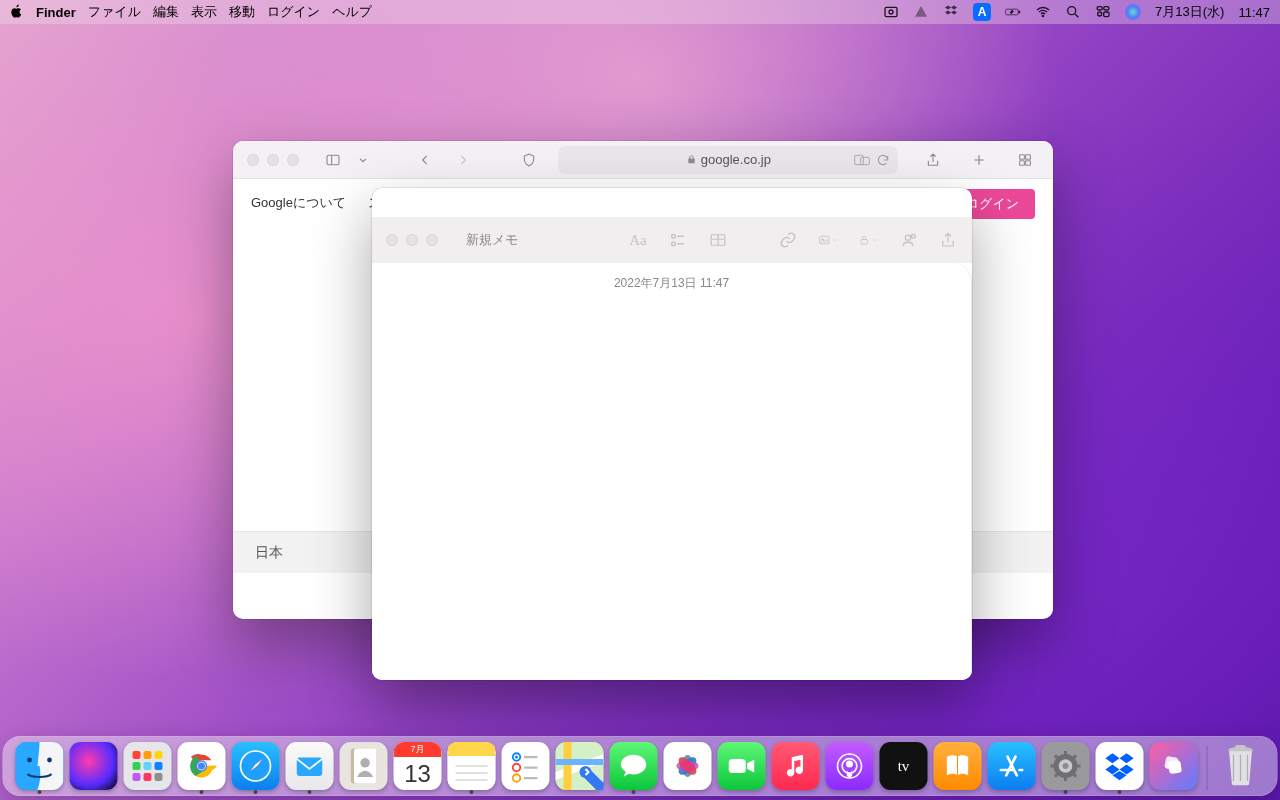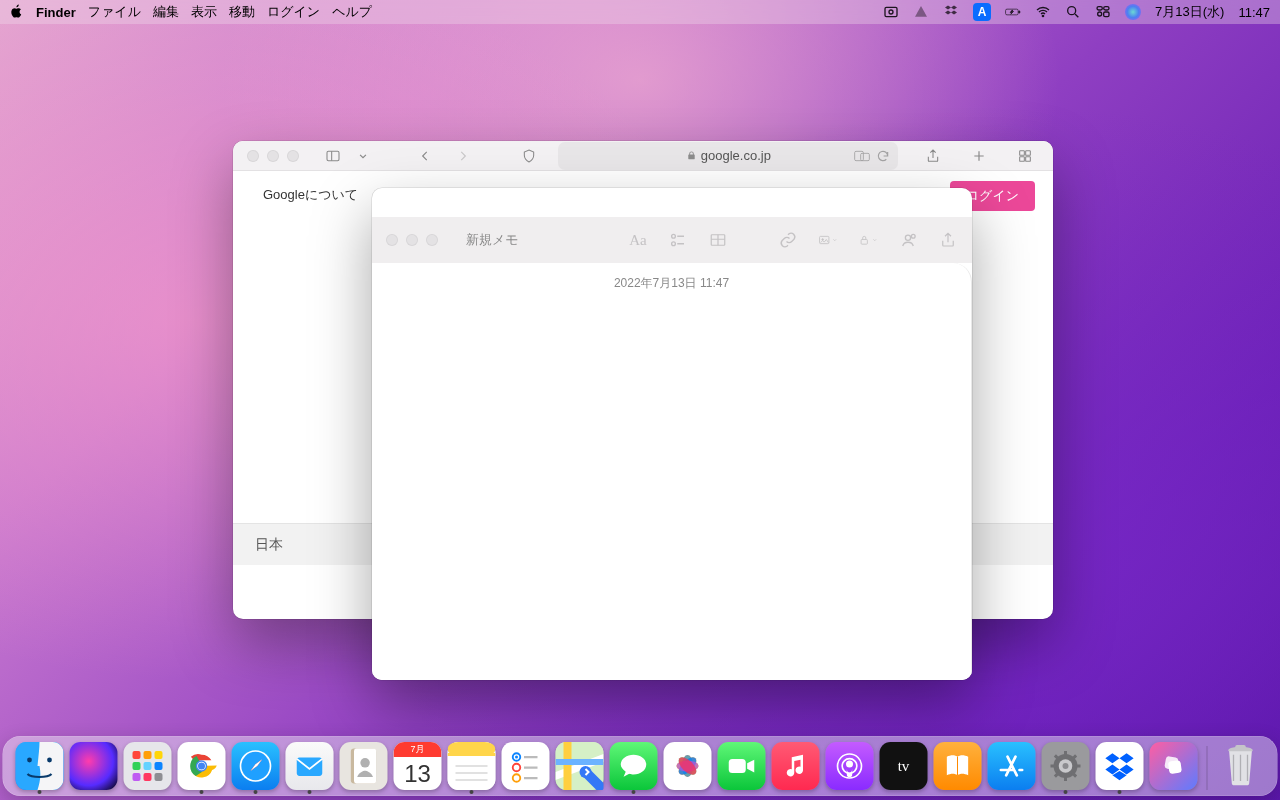--- a/index.html
+++ b/index.html
@@ -35,39 +35,39 @@
 
 .window {
   position:absolute; border-radius:10px; overflow:hidden;
   box-shadow: 0 25px 60px rgba(0,0,0,0.35), 0 0 0 0.5px rgba(0,0,0,0.15);
   background:#fff;
 }
 
 
 .safari { left:233px; top:141px; width:820px; height:478px; background:#fff; }
 .safari-toolbar {
-  height:30px; background:#f3f1f3; border-bottom:1px solid #e3e1e3;
+  height:38px; background:#f3f1f3; border-bottom:1px solid #e3e1e3;
   display:flex; align-items:center; padding:0 14px; gap:10px;
 }
 .traffic { display:flex; gap:8px; margin-right:10px; }
 .traffic .tl { width:12px; height:12px; border-radius:50%; background:#e4e2e4; border:0.5px solid rgba(0,0,0,0.05); }
 .tb-btn { width:28px; height:28px; border-radius:6px; display:flex; align-items:center; justify-content:center; color:#777; }
 .tb-btn svg { width:16px; height:16px; }
 .tb-btn.chev svg { width:14px; height:14px; }
 .addr {
   flex:1; max-width:340px; margin:0 auto; height:28px; border-radius:7px;
   background:#e8e6e8; display:flex; align-items:center; justify-content:center;
   font-size:13px; color:#555; position:relative;
 }
 .addr .lock { width:11px; height:11px; margin-right:4px; opacity:0.7; }
 .addr .trail { position:absolute; right:8px; display:flex; align-items:center; gap:6px; opacity:0.6; }
 .safari-toolbar .right-group { display:flex; gap:18px; margin-left:auto; }
 .safari-content { position:relative; height:calc(100% - 46px); background:#fff; }
 .google-bar { position:absolute; top:0; left:0; right:0; height:48px; display:flex; align-items:center; padding:0 18px; font-size:13px; color:#333; }
-.google-bar .gl { margin-right:22px;margin-left:12px; }
+.google-bar .gl { margin-right:22px; }
 .login-btn {
   position:absolute; right:18px; top:10px; height:30px; padding:0 16px;
   background:#ec4899; color:#fff; border-radius:4px; font-size:13px; font-weight:500;
   display:flex; align-items:center; justify-content:center;
 }
 .jp-footer { position:absolute; left:0; right:0; bottom:38px; height:42px; background:#f2f2f2; border-top:1px solid #e4e4e4; padding:0 22px; display:flex; align-items:center; font-size:14px; color:#555; }
 
 
 .notes { left:372px; top:188px; width:600px; height:492px; background:#fff; }
 .notes-toolbar {

